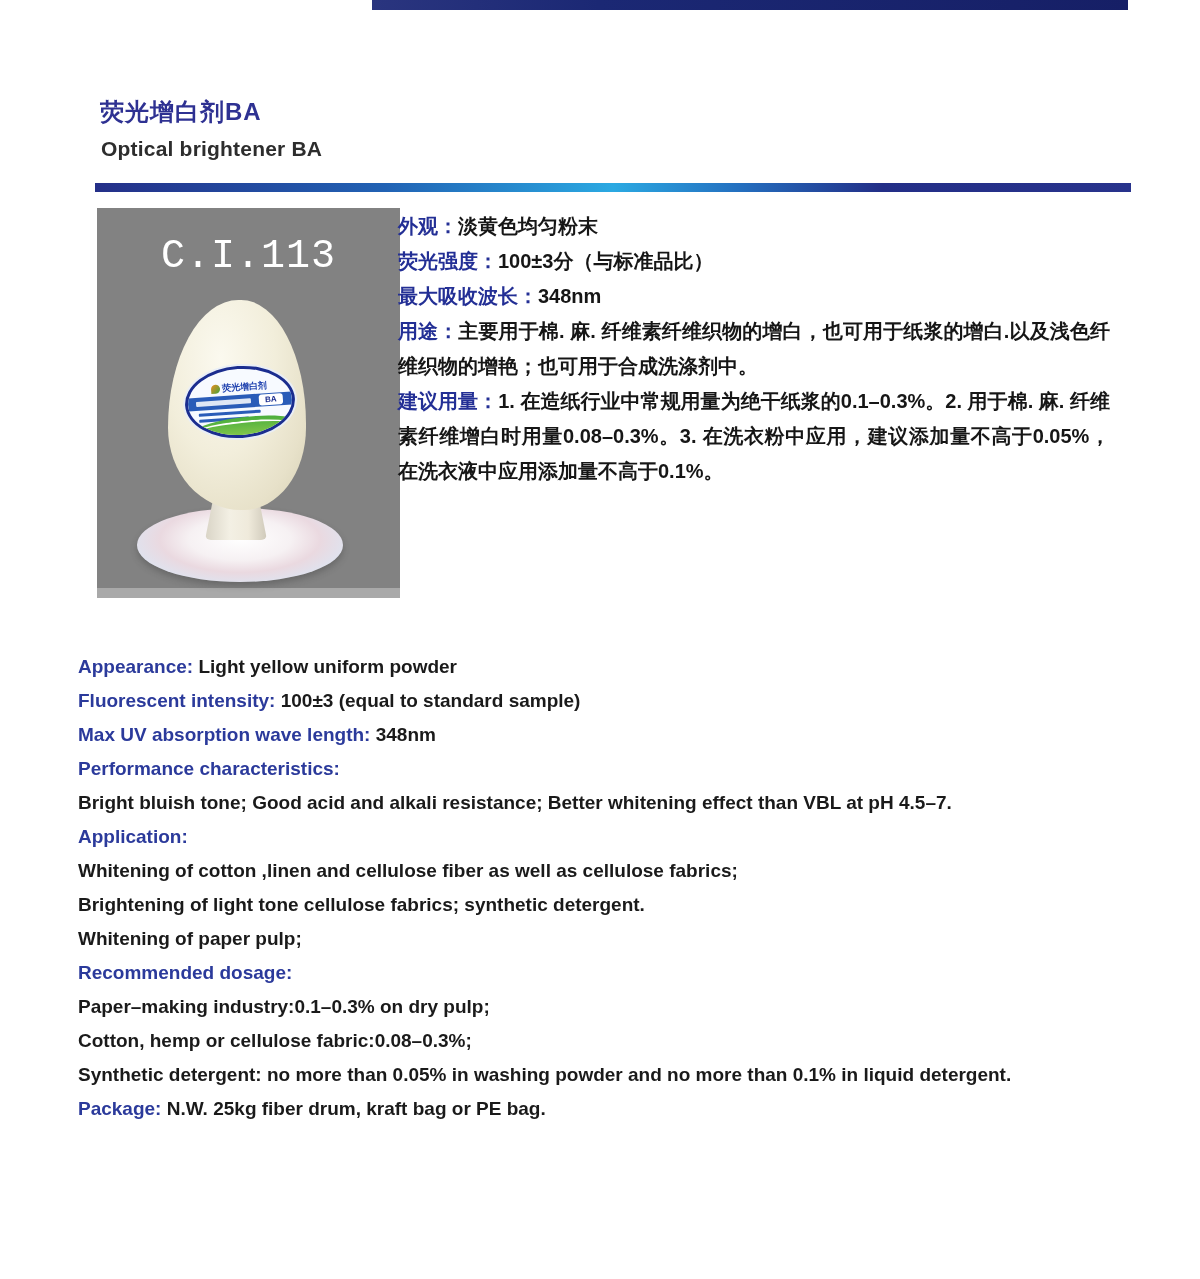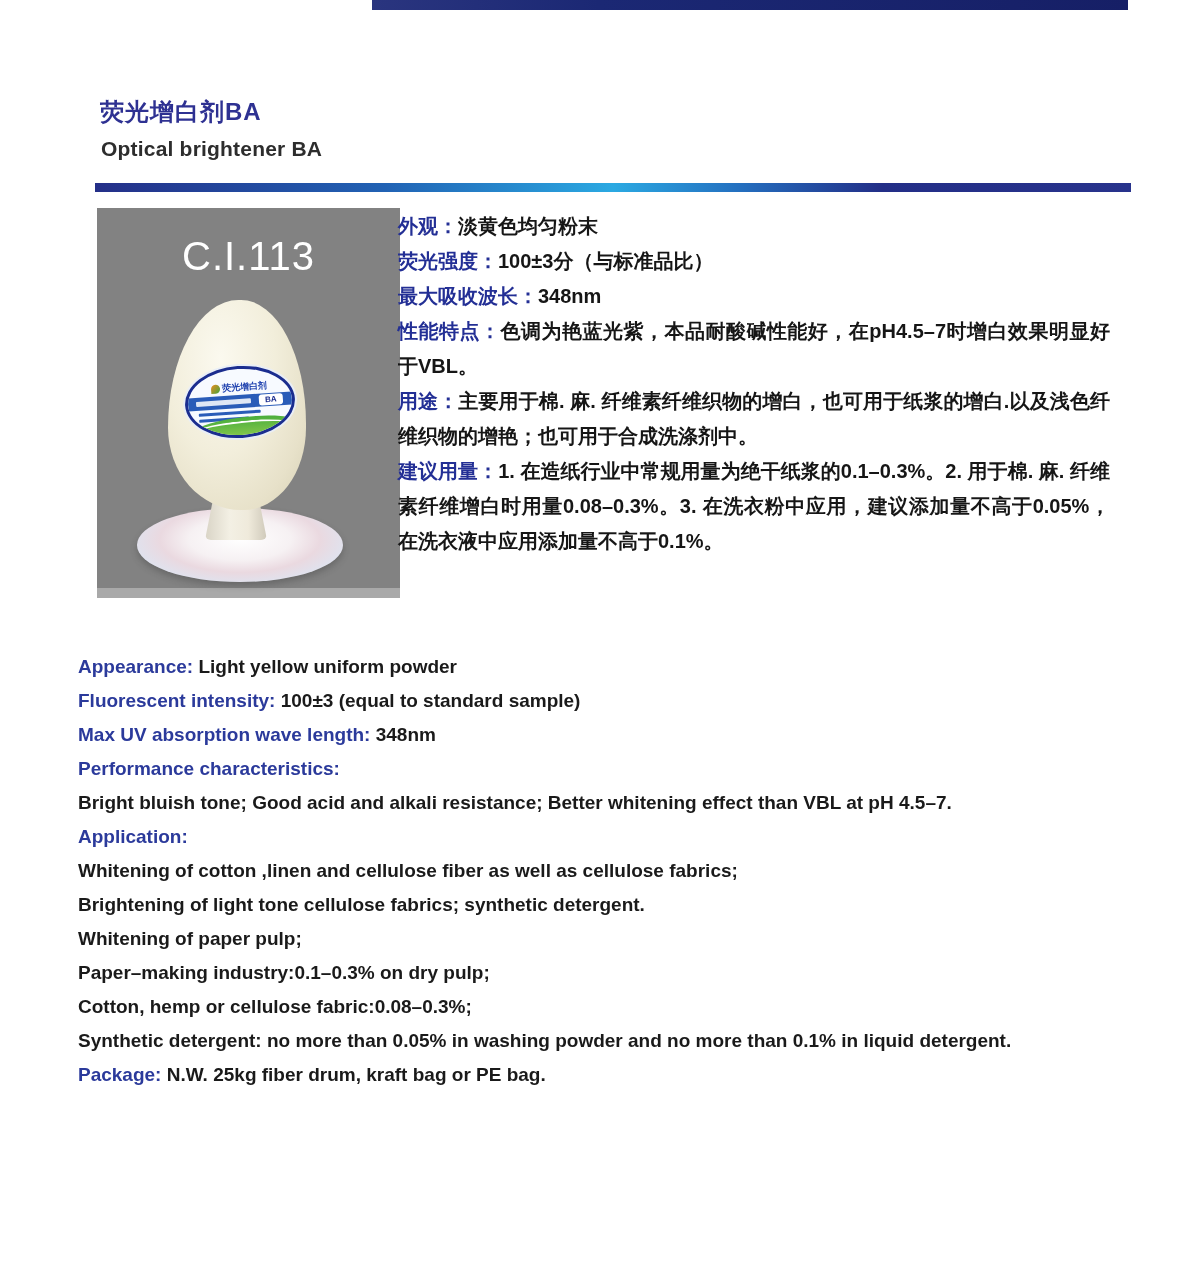--- a/index.html
+++ b/index.html
@@ -30,21 +30,21 @@
   
   .product-box {
     position:absolute; left:97px; top:208px; width:303px; height:390px;
     background:#828282; overflow:hidden;
   }
   .product-box .floor {
     position:absolute; left:0; bottom:0; width:100%; height:10px; background:#a9a9a9;
   }
   .product-code {
     position:absolute; left:0; top:26px; width:100%; text-align:center;
-    font-family:Liberation Sans, sans-serif; font-size:40px; color:#ffffff; letter-spacing:1px;
+    font-family:Liberation Mono, monospace; font-size:40px; color:#ffffff; letter-spacing:1px;
   }
   .dish {
     position:absolute; left:40px; top:300px; width:206px; height:74px; border-radius:50%;
     background:radial-gradient(ellipse at 50% 42%, #ffffff 0%, #f6f1f3 35%, #ead9e0 55%, #dfe3ef 75%, #c9c4cb 100%);
     box-shadow:0 4px 6px rgba(60,60,60,0.35);
   }
   .stem {
     position:absolute; left:108px; top:288px; width:62px; height:44px;
     background:linear-gradient(90deg,#d9d4c6 0%, #f3f0e4 40%, #efeadb 70%, #cfc9ba 100%);
     clip-path:polygon(14% 0, 86% 0, 100% 100%, 0 100%);
@@ -135,32 +135,32 @@
       <div class="fp fp2"></div>
     </div>
     <div class="label-grass"></div>
   </div>
 </div>
 
 <div class="zh-specs">
   <p><span class="zh-label">外观：</span><span>淡黄色均匀粉末</span></p>
   <p><span class="zh-label">荧光强度：</span><span>100±3分（与标准品比）</span></p>
   <p><span class="zh-label">最大吸收波长：</span><span>348nm</span></p>
-  <p><span class="zh-label">性能特点：</span><span>色调为艳蓝光紫，本品耐酸碱性能好，在pH4.5–7时增白效果明显好于VBL。</span></p>
   <p><span class="zh-label">用途：</span><span>主要用于棉. 麻. 纤维素纤维织物的增白，也可用于纸浆的增白.以及浅色纤维织物的增艳；也可用于合成洗涤剂中。</span></p>
   <p><span class="zh-label">建议用量：</span><span>1. 在造纸行业中常规用量为绝干纸浆的0.1–0.3%。2. 用于棉. 麻. 纤维素纤维增白时用量0.08–0.3%。3. 在洗衣粉中应用，建议添加量不高于0.05%，在洗衣液中应用添加量不高于0.1%。</span></p>
 </div>
 
 <div class="en-specs">
   <p><span class="en-label">Appearance:</span><span> Light yellow uniform powder</span></p>
   <p><span class="en-label">Fluorescent intensity:</span><span> 100±3 (equal to standard sample)</span></p>
   <p><span class="en-label">Max UV absorption wave length:</span><span> 348nm</span></p>
   <p><span class="en-label">Performance characteristics:</span><span></span></p>
   <p><span class="en-label"></span><span>Bright bluish tone; Good acid and alkali resistance; Better whitening effect than VBL at pH 4.5–7.</span></p>
   <p><span class="en-label">Application:</span><span></span></p>
   <p><span class="en-label"></span><span>Whitening of cotton ,linen and cellulose fiber as well as cellulose fabrics;</span></p>
   <p><span class="en-label"></span><span>Brightening of light tone cellulose fabrics; synthetic detergent.</span></p>
   <p><span class="en-label"></span><span>Whitening of paper pulp;</span></p>
+  <p><span class="en-label">Recommended dosage:</span><span></span></p>
   <p><span class="en-label"></span><span>Paper–making industry:0.1–0.3% on dry pulp;</span></p>
   <p><span class="en-label"></span><span>Cotton, hemp or cellulose fabric:0.08–0.3%;</span></p>
   <p><span class="en-label"></span><span>Synthetic detergent: no more than 0.05% in washing powder and no more than 0.1% in liquid detergent.</span></p>
   <p><span class="en-label">Package:</span><span> N.W. 25kg fiber drum, kraft bag or PE bag.</span></p>
 </div>
 
 </body></html>

